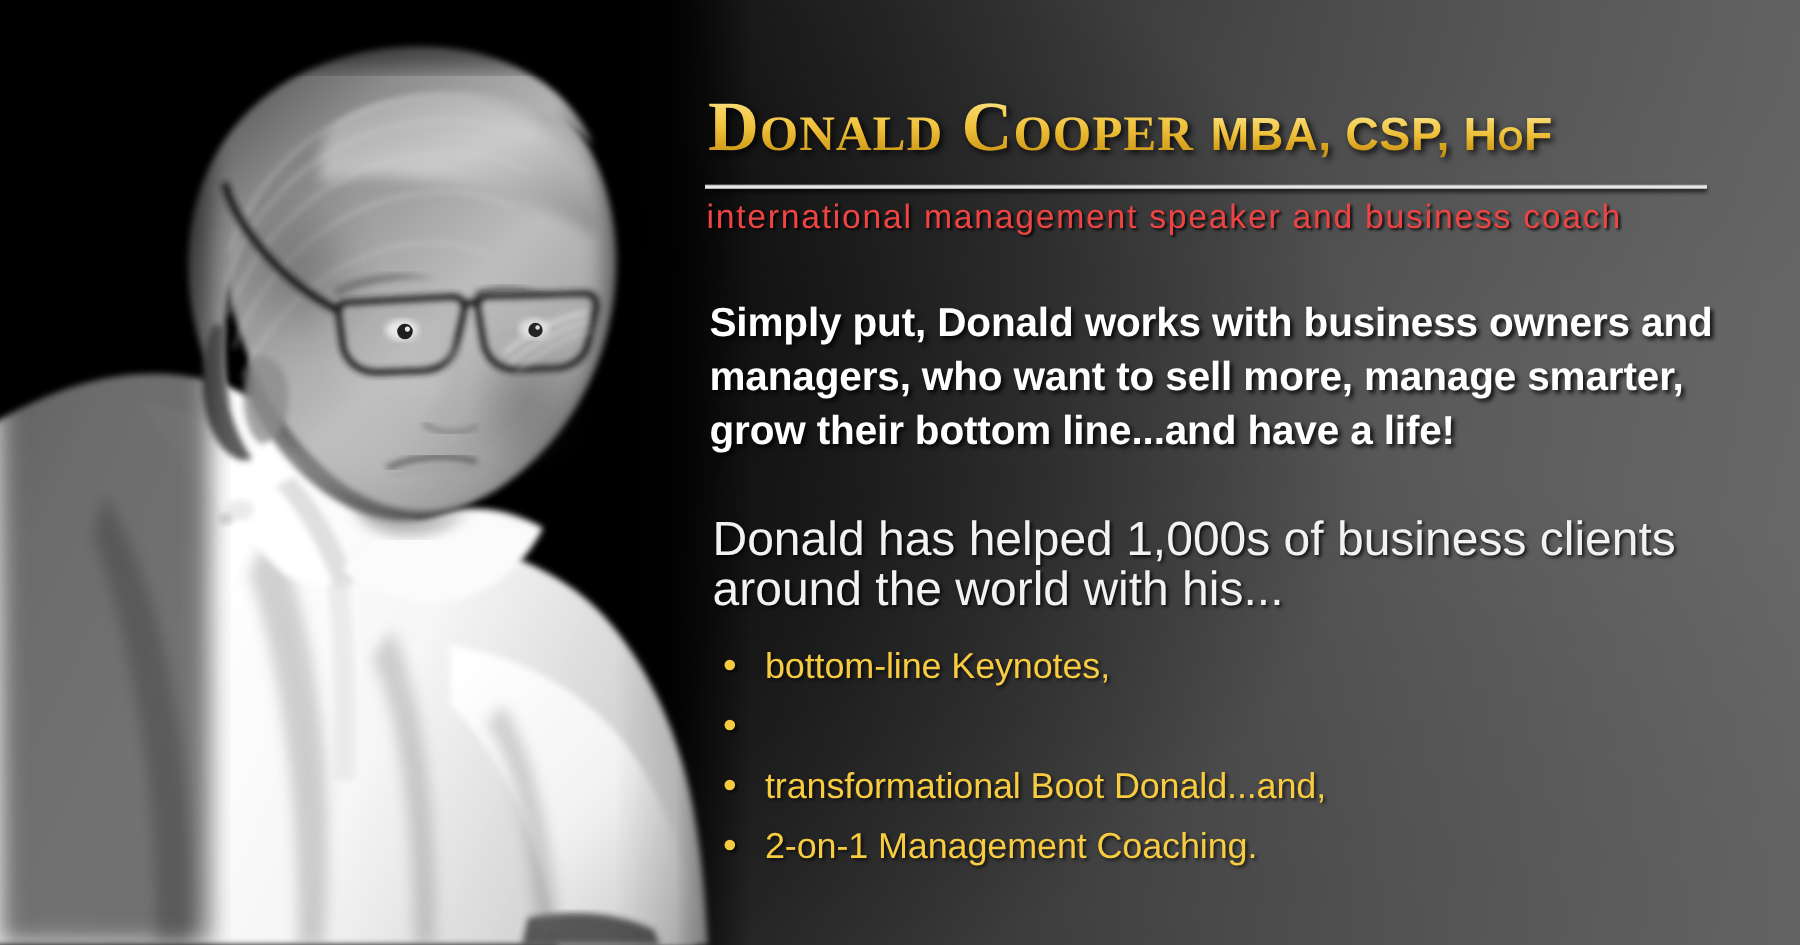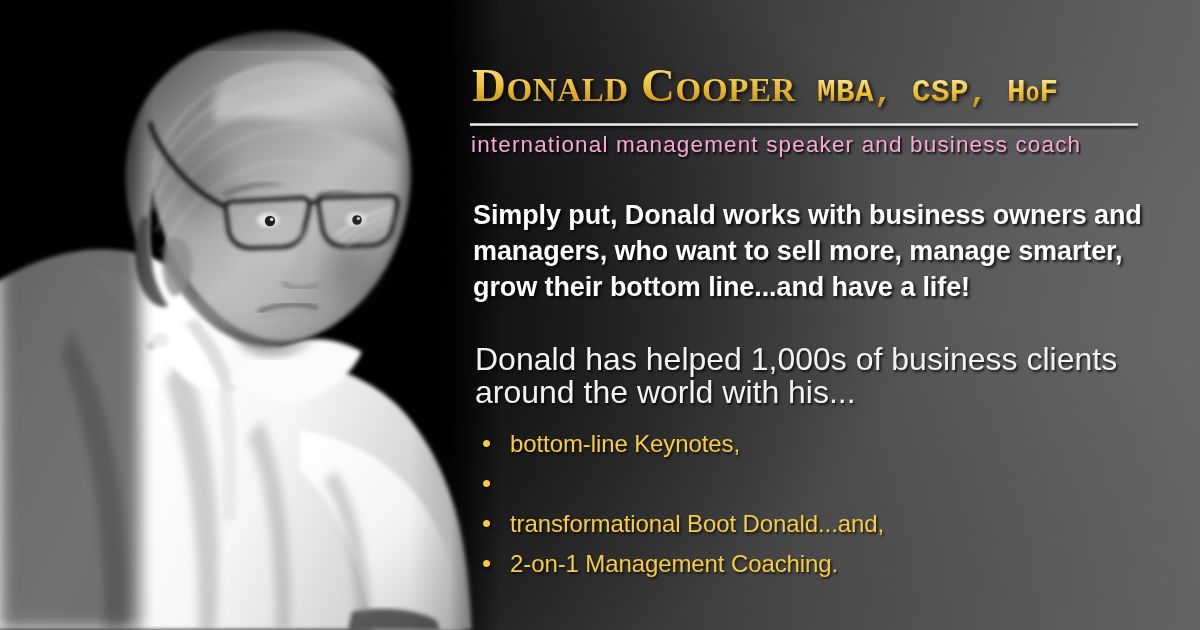--- a/index.html
+++ b/index.html
@@ -70,21 +70,20 @@
   }
 
   
   .title-row {
     position: absolute;
     left: 2px;
     top: 62px;
     white-space: nowrap;
     display: flex;
     align-items: baseline;
-    gap: 10px;
   }
   .name {
     font-family: "Liberation Serif", "DejaVu Serif", serif;
     font-size: 47px;
     font-weight: 700;
     font-variant: small-caps;
     letter-spacing: 0.6px;
     line-height: 1;
     background: linear-gradient(to bottom,
         #FFF0B0 0%,
@@ -92,21 +91,21 @@
         #F0C23C 48%,
         #D9A521 74%,
         #C08E16 100%);
     -webkit-background-clip: text;
     background-clip: text;
     color: transparent;
     -webkit-text-fill-color: transparent;
     filter: drop-shadow(2px 2px 2px rgba(0,0,0,0.85));
   }
   .creds {
-    font-family: Liberation Mono, monospace;
+    font-family: Liberation Sans, sans-serif;
     font-size: 31px;
     font-weight: 700;
     font-variant: small-caps;
     letter-spacing: 0.4px;
     margin-left: 11px;
     line-height: 1;
     background: linear-gradient(to bottom,
         #FFEFAE 0%,
         #F6D360 24%,
         #EFC13B 50%,
@@ -130,21 +129,21 @@
     box-shadow: 0 2px 3px rgba(0,0,0,0.75);
   }
 
   
   .tagline {
     position: absolute;
     left: 1px;
     top: 132px;
     font-size: 22.5px;
     font-weight: 400;
-    color: #f9a8d4;
+    color: #ef4444;
     letter-spacing: 1.15px;
     white-space: nowrap;
     text-shadow: 1.5px 1.5px 2px rgba(0,0,0,0.9);
   }
 
   
   .headline {
     position: absolute;
     left: 3px;
     top: 197px;

